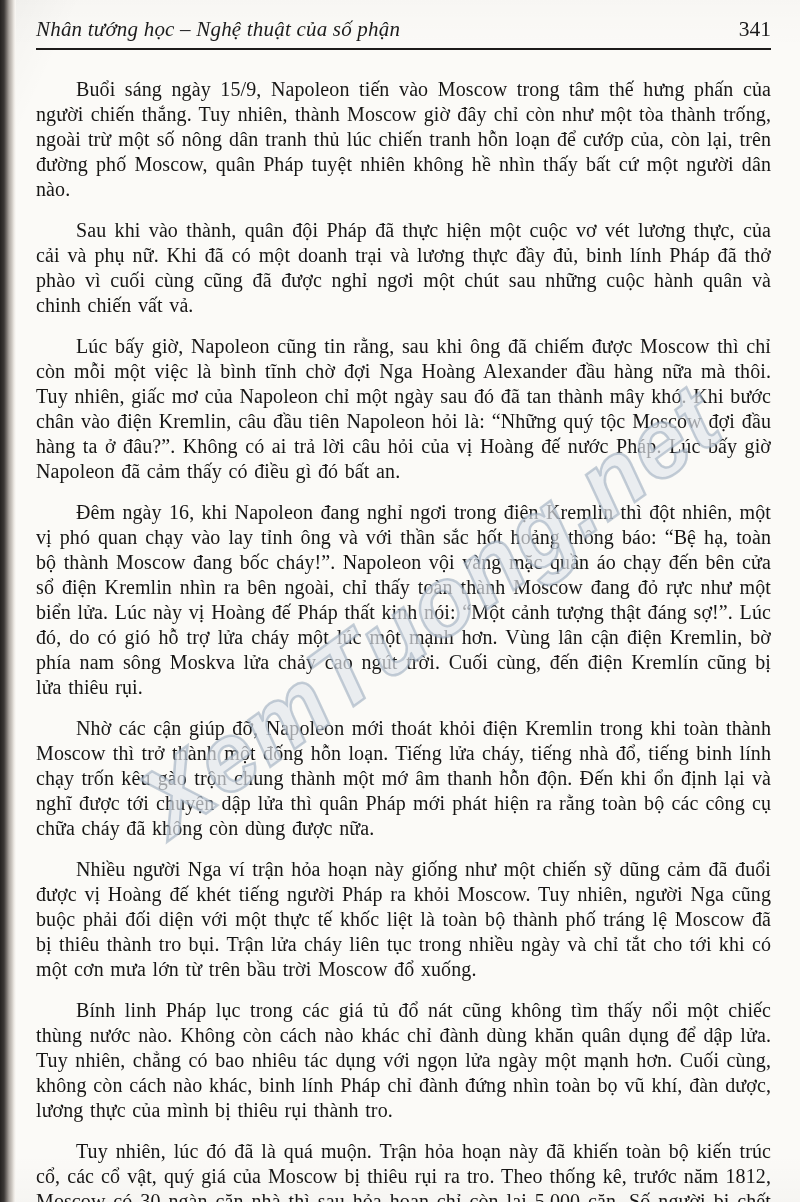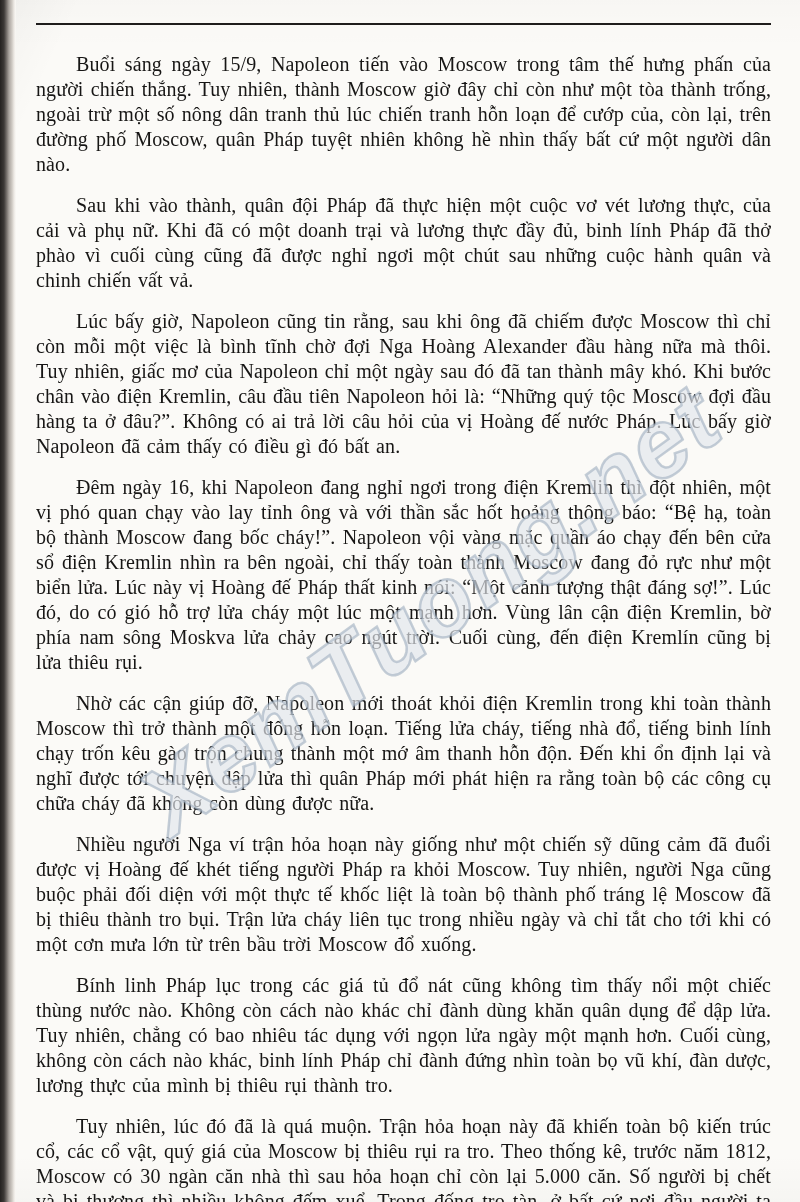--- a/index.html
+++ b/index.html
@@ -87,20 +87,24 @@
 </style>
 </head>
 <body>
 
 <div class="scan-page">
 
   <div class="spine-edge"></div>
 
   <div class="content">
 
+    <div class="page-header">
+      <span class="running-title">Nhân tướng học – Nghệ thuật của số phận</span>
+      <span class="page-number">341</span>
+    </div>
 
     <div class="header-rule"></div>
 
     <div class="body-text">
       <p>Buổi sáng ngày 15/9, Napoleon tiến vào Moscow trong tâm thế hưng phấn của người chiến thắng. Tuy nhiên, thành Moscow giờ đây chỉ còn như một tòa thành trống, ngoài trừ một số nông dân tranh thủ lúc chiến tranh hỗn loạn để cướp của, còn lại, trên đường phố Moscow, quân Pháp tuyệt nhiên không hề nhìn thấy bất cứ một người dân nào.</p>
       <p>Sau khi vào thành, quân đội Pháp đã thực hiện một cuộc vơ vét lương thực, của cải và phụ nữ. Khi đã có một doanh trại và lương thực đầy đủ, binh lính Pháp đã thở phào vì cuối cùng cũng đã được nghỉ ngơi một chút sau những cuộc hành quân và chinh chiến vất vả.</p>
       <p>Lúc bấy giờ, Napoleon cũng tin rằng, sau khi ông đã chiếm được Moscow thì chỉ còn mỗi một việc là bình tĩnh chờ đợi Nga Hoàng Alexander đầu hàng nữa mà thôi. Tuy nhiên, giấc mơ của Napoleon chỉ một ngày sau đó đã tan thành mây khó. Khi bước chân vào điện Kremlin, câu đầu tiên Napoleon hỏi là: “Những quý tộc Moscow đợi đầu hàng ta ở đâu?”. Không có ai trả lời câu hỏi của vị Hoàng đế nước Pháp. Lúc bấy giờ Napoleon đã cảm thấy có điều gì đó bất an.</p>
       <p>Đêm ngày 16, khi Napoleon đang nghỉ ngơi trong điện Kremlin thì đột nhiên, một vị phó quan chạy vào lay tỉnh ông và với thần sắc hốt hoảng thông báo: “Bệ hạ, toàn bộ thành Moscow đang bốc cháy!”. Napoleon vội vàng mặc quần áo chạy đến bên cửa sổ điện Kremlin nhìn ra bên ngoài, chỉ thấy toàn thành Moscow đang đỏ rực như một biển lửa. Lúc này vị Hoàng đế Pháp thất kinh nói: “Một cảnh tượng thật đáng sợ!”. Lúc đó, do có gió hỗ trợ lửa cháy một lúc một mạnh hơn. Vùng lân cận điện Kremlin, bờ phía nam sông Moskva lửa chảy cao ngút trời. Cuối cùng, đến điện Kremlín cũng bị lửa thiêu rụi.</p>
       <p>Nhờ các cận giúp đỡ, Napoleon mới thoát khỏi điện Kremlin trong khi toàn thành Moscow thì trở thành một đống hỗn loạn. Tiếng lửa cháy, tiếng nhà đổ, tiếng binh lính chạy trốn kêu gào trộn chung thành một mớ âm thanh hỗn độn. Đến khi ổn định lại và nghĩ được tới chuyện dập lửa thì quân Pháp mới phát hiện ra rằng toàn bộ các công cụ chữa cháy đã không còn dùng được nữa.</p>
       <p>Nhiều người Nga ví trận hỏa hoạn này giống như một chiến sỹ dũng cảm đã đuổi được vị Hoàng đế khét tiếng người Pháp ra khỏi Moscow. Tuy nhiên, người Nga cũng buộc phải đối diện với một thực tế khốc liệt là toàn bộ thành phố tráng lệ Moscow đã bị thiêu thành tro bụi. Trận lửa cháy liên tục trong nhiều ngày và chỉ tắt cho tới khi có một cơn mưa lớn từ trên bầu trời Moscow đổ xuống.</p>

